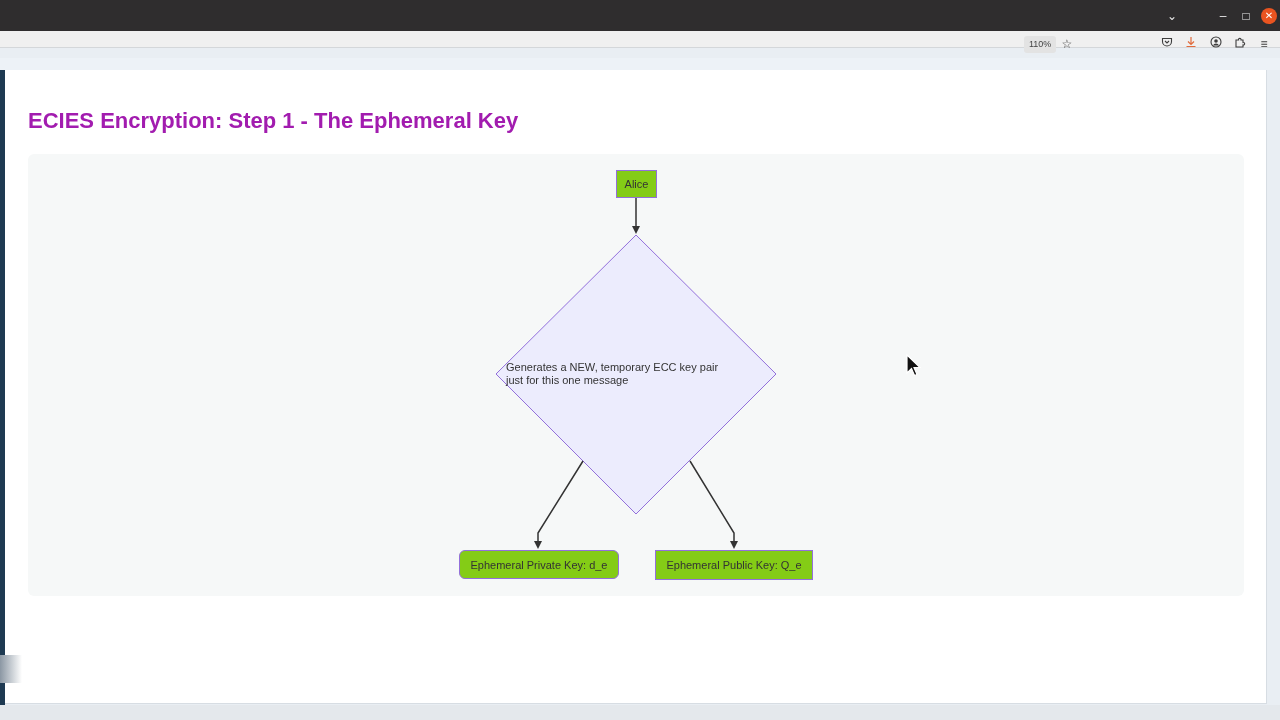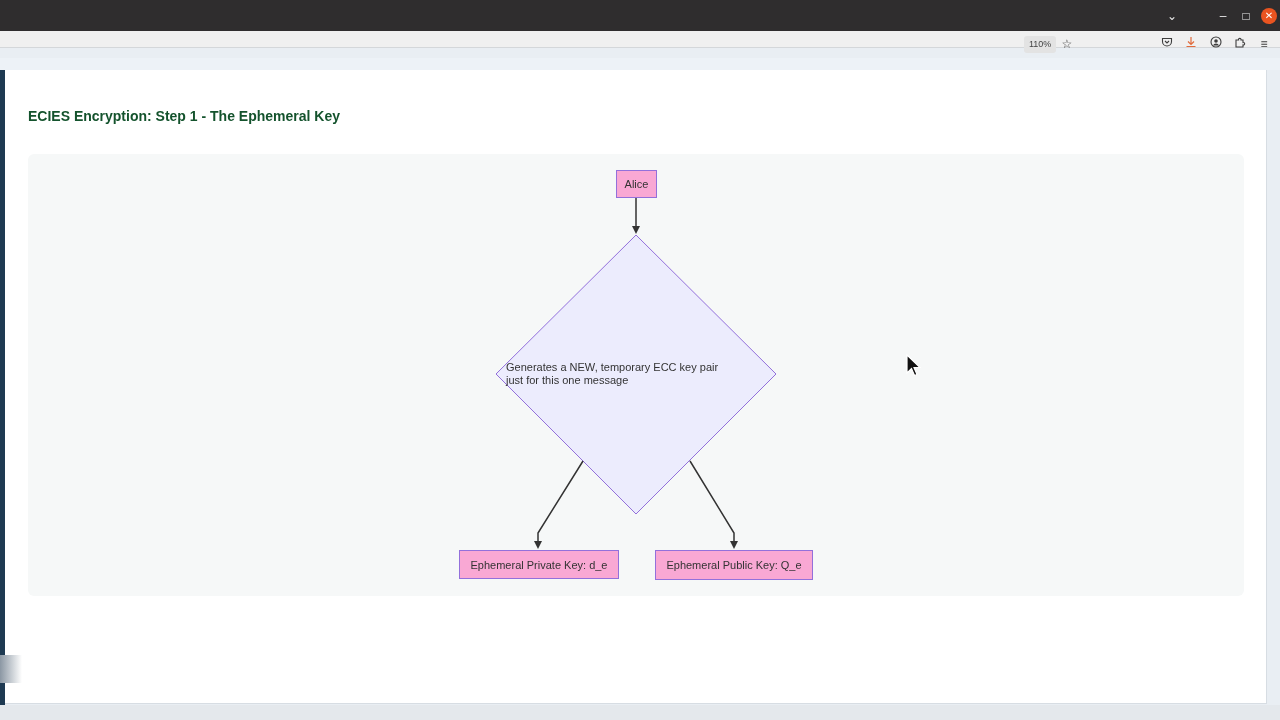--- a/index.html
+++ b/index.html
@@ -15,24 +15,24 @@
     .toolbar { position: absolute; left: 0; top: 31px; width: 1280px; height: 17px; background: #f0f0f0; border-bottom: 1px solid #d4d7da; }
     .zoom-badge { position: absolute; left: 1024px; top: 5px; height: 17px; padding: 0 5px; background: #e3e3e3; border-radius: 3px; font-size: 9px; line-height: 17px; color: #444; }
     .tool-icon { position: absolute; top: 5px; width: 16px; height: 16px; font-size: 12px; line-height: 16px; text-align: center; color: #3d3d3d; }
 
     .subbar { position: absolute; left: 0; top: 58px; width: 1280px; height: 12px; background: #edf2f7; }
 
     .leftstrip { position: absolute; left: 0; top: 70px; width: 5px; height: 650px; background: #1e3a52; }
     .leftstrip-fade { position: absolute; left: 0; top: 655px; width: 22px; height: 28px; background: linear-gradient(to right, #8b97a3, #ffffff); }
 
     .page { position: absolute; left: 5px; top: 70px; width: 1262px; height: 634px; background: #ffffff; border-right: 1px solid #d7dde3; border-bottom: 1px solid #d7dde3; }
-    .page-title { position: absolute; left: 23px; top: 38px; font-size: 14px; font-weight: bold; color: #14532d; }
+    .page-title { position: absolute; left: 23px; top: 38px; font-size: 22px; font-weight: bold; color: #a21caf; }
     .diagram-area { position: absolute; left: 23px; top: 84px; width: 1216px; height: 442px; background: #f6f8f8; border-radius: 6px; }
 
-    .node { position: absolute; background: #f9a8d4; border: 1px solid #9370db; font-size: 11px; color: #333; text-align: center; display: flex; align-items: center; justify-content: center; }
+    .node { position: absolute; background: #84cc16; border: 1px solid #9370db; font-size: 11px; color: #333; text-align: center; display: flex; align-items: center; justify-content: center; }
     .decision-label { position: absolute; font-size: 11px; color: #333; line-height: 13px; }
 
     svg.edges { position: absolute; left: 0; top: 0; }
 
     .cursor { position: absolute; left: 906px; top: 354px; }
     .bottombar { position: absolute; left: 0; top: 705px; width: 1280px; height: 15px; background: #e4e8ec; }
   </style>
 </head>
 <body>
 
@@ -98,21 +98,21 @@
 
     <div class="node" style="left:588px; top:16px; width:41px; height:28px;">
       <span>Alice</span>
     </div>
 
     <div class="decision-label" style="left:478px; top:207px; width:260px;">
       <div>Generates a NEW, temporary ECC key pair</div>
       <div>just for this one message</div>
     </div>
 
-    <div class="node" style="left:431px; top:396px; width:160px; height:29px;">
+    <div class="node" style="left:431px; top:396px; width:160px; height:29px;border-radius:6px;">
       <span>Ephemeral Private Key: d_e</span>
     </div>
 
     <div class="node" style="left:627px; top:396px; width:158px; height:30px;">
       <span>Ephemeral Public Key: Q_e</span>
     </div>
   </div>
 </div>
 
 <div class="leftstrip-fade"></div>

